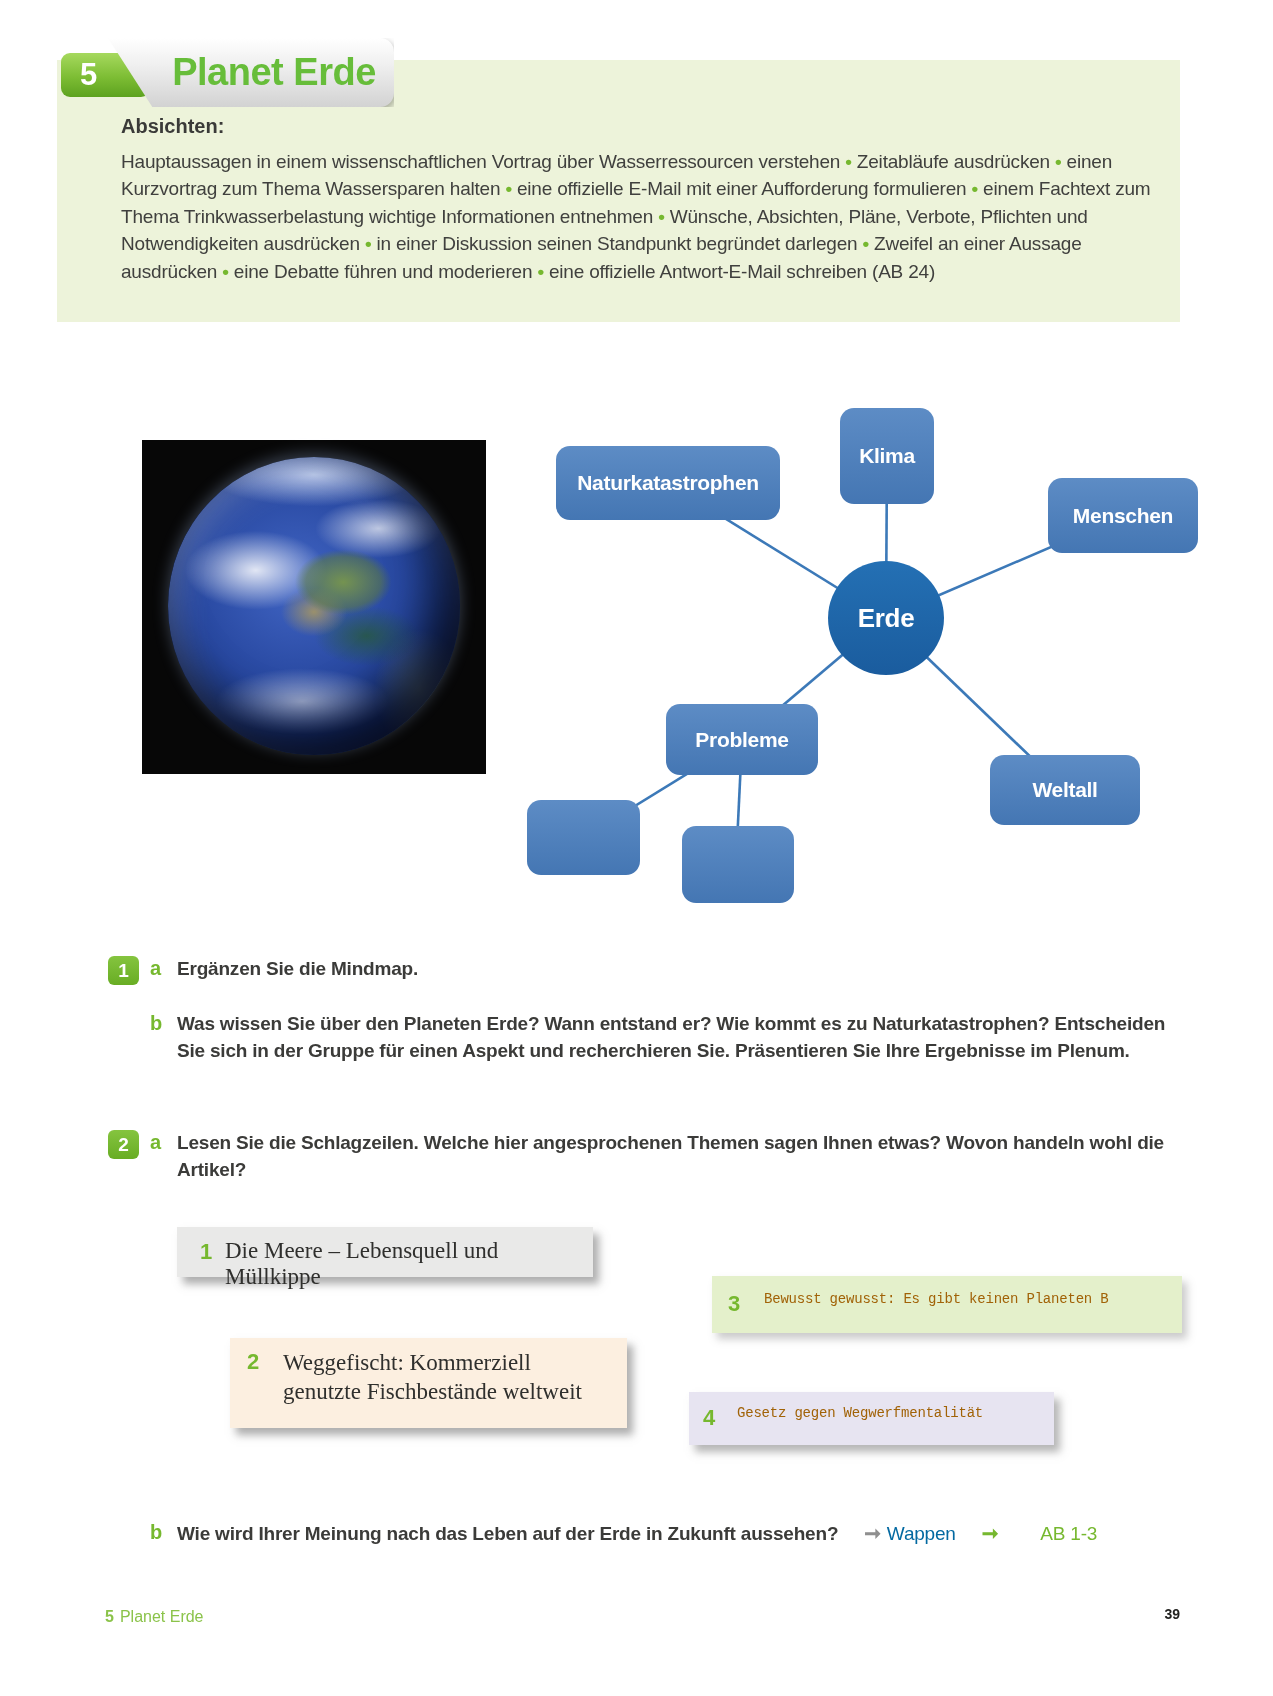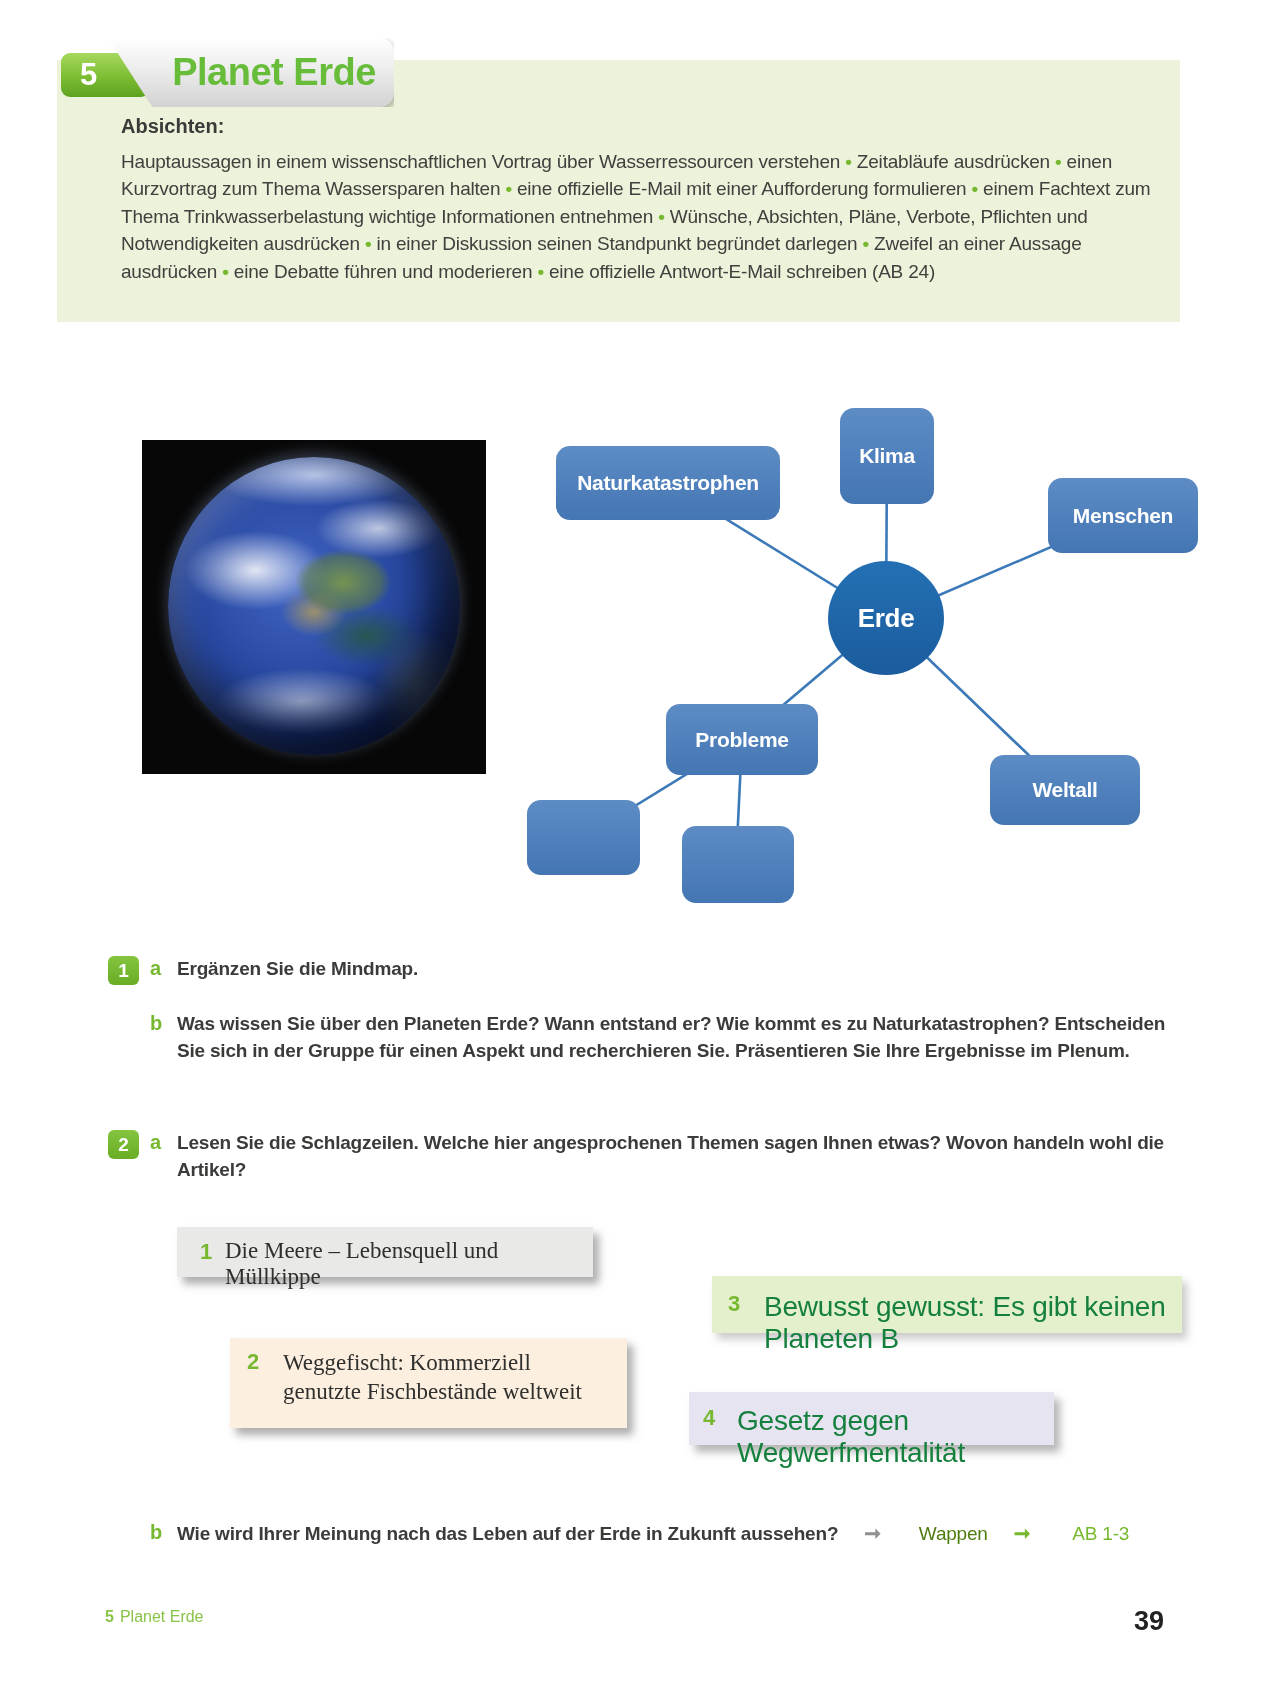--- a/index.html
+++ b/index.html
@@ -59,43 +59,43 @@
   }
   .part-letter{position:absolute;font-size:20px;font-weight:700;color:#76b82f;}
   .task-text{
     position:absolute;font-size:19px;font-weight:700;color:#3b3b39;line-height:26.5px;letter-spacing:-0.2px;
   }
   
   .headline{position:absolute;box-sizing:border-box;}
   .headline .hl-num{position:absolute;font-size:22px;font-weight:700;color:#76b82f;font-family:"Liberation Sans",sans-serif;}
   .headline .hl-text{display:block;color:#2f2f2d;}
   .hl-serif .hl-text{font-family:"Liberation Serif",serif;font-size:23px;}
-  .hl-sans .hl-text{font-family:Liberation Sans, sans-serif;font-size:28px;letter-spacing:-0.2px;color:#15803d;}
+  .hl-sans .hl-text{font-family:Liberation Mono, monospace;font-size:14px;letter-spacing:-0.2px;color:#a16207;}
   .headline-1{left:177px;top:1227px;width:416px;height:50px;background:#e9e9e8;box-shadow:6px 7px 8px rgba(95,95,95,0.5);}
   .headline-1 .hl-num{left:23px;top:12px;}
   .headline-1 .hl-text{margin:11px 0 0 48px;}
   .headline-2{left:230px;top:1338px;width:397px;height:90px;background:#fcefe0;box-shadow:6px 7px 8px rgba(95,95,95,0.5);}
   .headline-2 .hl-num{left:17px;top:11px;}
   .headline-2 .hl-text{margin:10px 16px 16px 53px;line-height:29px;}
   .headline-3{left:712px;top:1276px;width:470px;height:57px;background:#e4f0cb;box-shadow:5px 6px 8px rgba(140,140,140,0.45);}
   .headline-3 .hl-num{left:16px;top:15px;}
   .headline-3 .hl-text{margin:15px 0 0 52px;}
   .headline-4{left:689px;top:1392px;width:365px;height:53px;background:#e7e4f1;box-shadow:6px 7px 8px rgba(110,110,110,0.5);}
   .headline-4 .hl-num{left:14px;top:13px;}
   .headline-4 .hl-text{margin:13px 0 0 48px;}
   
   .refs{font-weight:400;}
   .ref-arrow-gray{color:#8f8f8f;font-weight:700;font-size:20px;padding:0 6px 0 26px;}
-  .ref-gray{color:#4d7c0f;font-size:19px;margin-left:32px;}
+  .ref-gray{color:#0369a1;font-size:19px;}
   .ref-arrow-green{color:#76b82f;font-weight:700;font-size:20px;padding:0 6px 0 26px;}
   .ref-green{color:#76b82f;font-size:19px;margin-left:36px;}
   
   .footer-left{position:absolute;left:105px;top:1608px;font-size:16px;color:#8bc34a;}
   .footer-left .f-num{font-weight:700;margin-right:6px;}
-  .footer-right{position:absolute;right:109px;top:1606px;font-size:27px;font-weight:700;color:#222220;}
+  .footer-right{position:absolute;right:93px;top:1606px;font-size:14px;font-weight:700;color:#222220;}
 </style>
 </head>
 <body>
 
 <div class="page">
 
   <div class="green-panel"></div>
   <div class="chapter-num-box">
     <span>5</span>
   </div>

